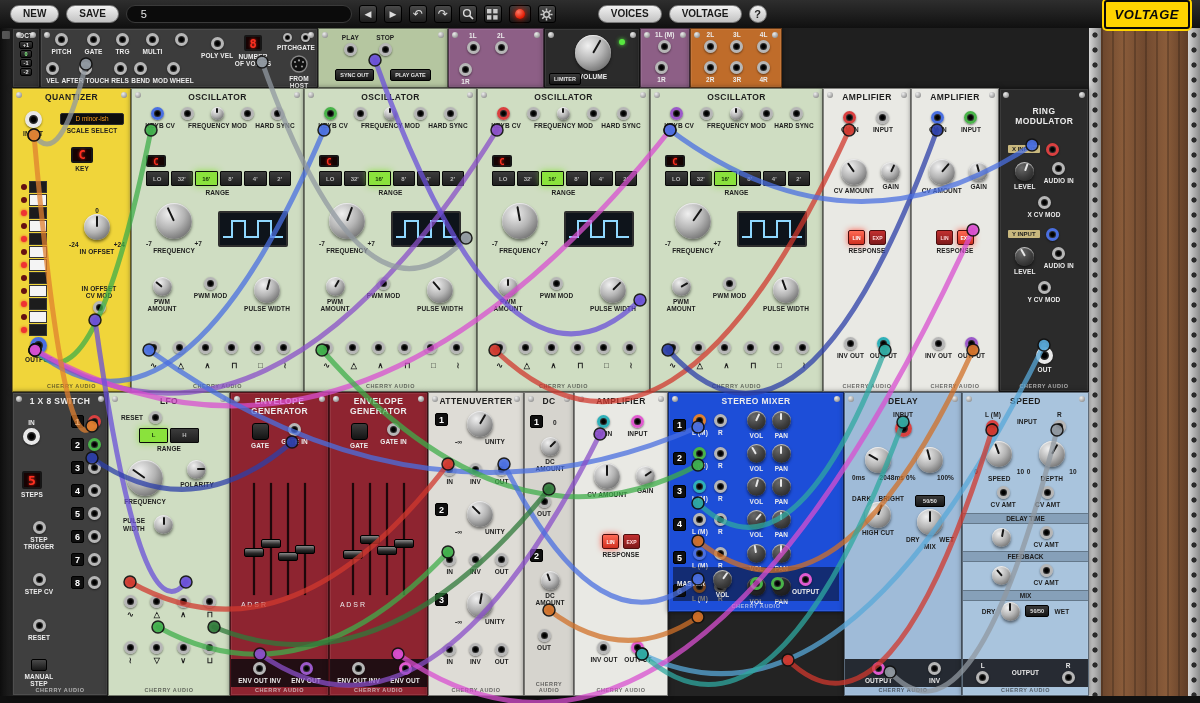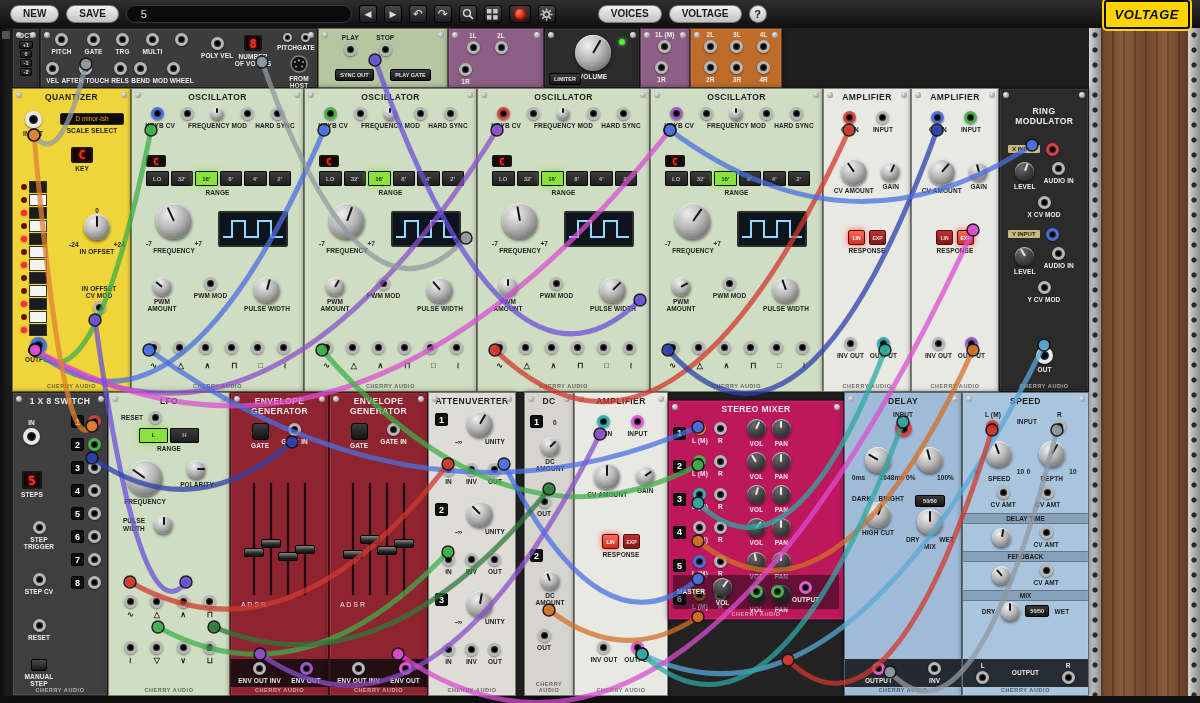--- a/index.html
+++ b/index.html
@@ -1013,21 +1013,21 @@
             <span class="lbl">ENV OUT INV</span>
           </div>
         <div class="jc">
             <span class="jack c-pink"></span>
             <span class="lbl">ENV OUT</span>
           </div>
       </div>
       <div class="brand">CHERRY AUDIO</div>
     </div>
 
-    <div class="module" style="left:428px;top:364px;width:88px;height:304px;background:#dedcd6">
+    <div class="module" style="left:428px;top:364px;width:96px;height:304px;background:#dedcd6">
       <div class="mtitle">ATTENUVERTER</div>
 
       <span class="numchip" style="position:absolute;left:6px;top:20px">1</span>
       <div style="position:absolute;left:26px;top:18px;width:50px;text-align:center">
         <span class="knob k-md" style="--rot:30deg"></span>
         <div style="display:flex;justify-content:space-between">
             <span class="lbl">-∞</span>
             <span class="lbl">UNITY</span>
           </div>
       </div>
@@ -1153,21 +1153,21 @@
             <span class="lbl">INV OUT</span>
           </div>
         <div class="jc">
             <span class="jack c-pink"></span>
             <span class="lbl">OUTPUT</span>
           </div>
       </div>
       <div class="brand">CHERRY AUDIO</div>
     </div>
 
-    <div class="module dk" style="left:668px;top:372px;width:176px;height:220px;background:#be185d">
+    <div class="module dk" style="left:668px;top:364px;width:176px;height:220px;background:#1d4ed8">
       <div class="mtitle">STEREO MIXER</div>
       <div style="position:absolute;left:4px;top:18px;right:4px;display:flex;flex-direction:column;gap:5px">
         <div style="display:flex;align-items:center;gap:6px">
           <span class="numchip">1</span>
           <div class="jc">
               <span class="jack c-orange"></span>
               <span class="lbl">L (M)</span>
             </div>
           <div class="jc">
               <span class="jack"></span>

